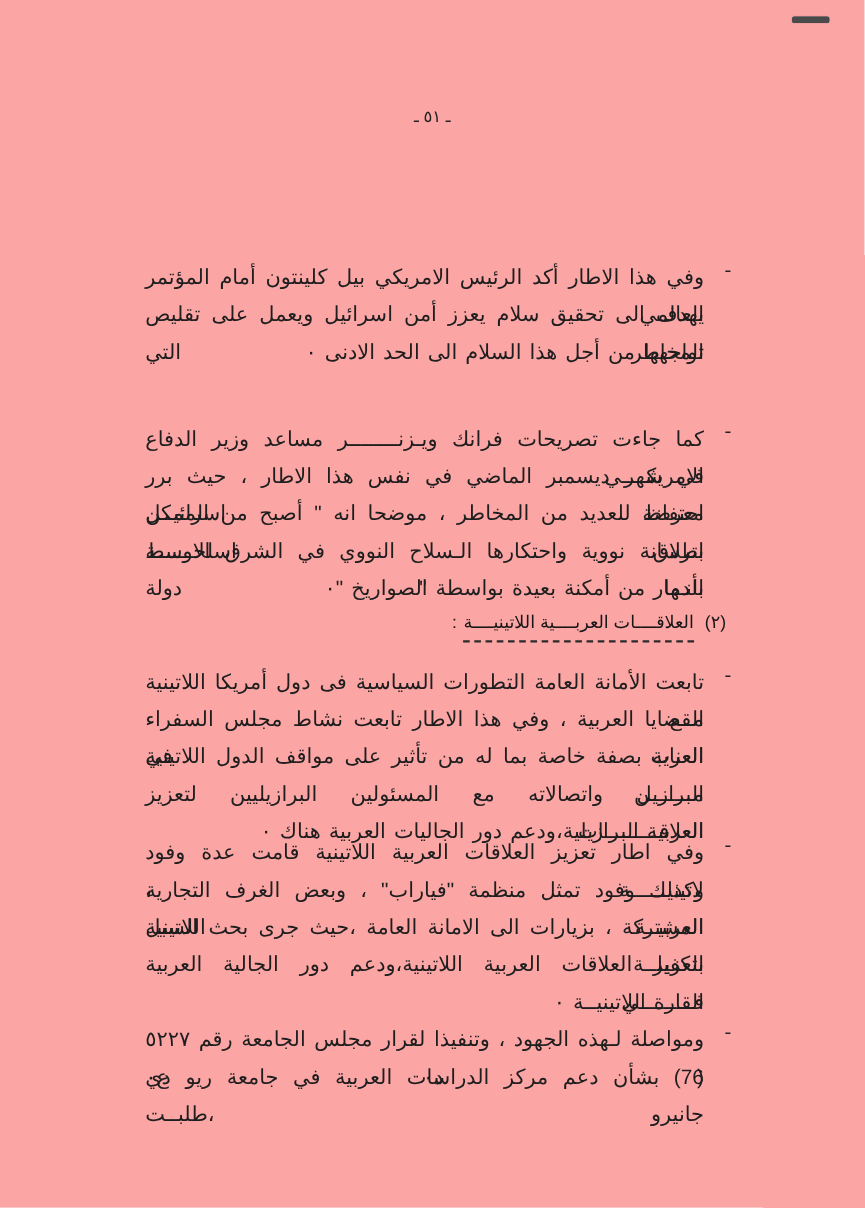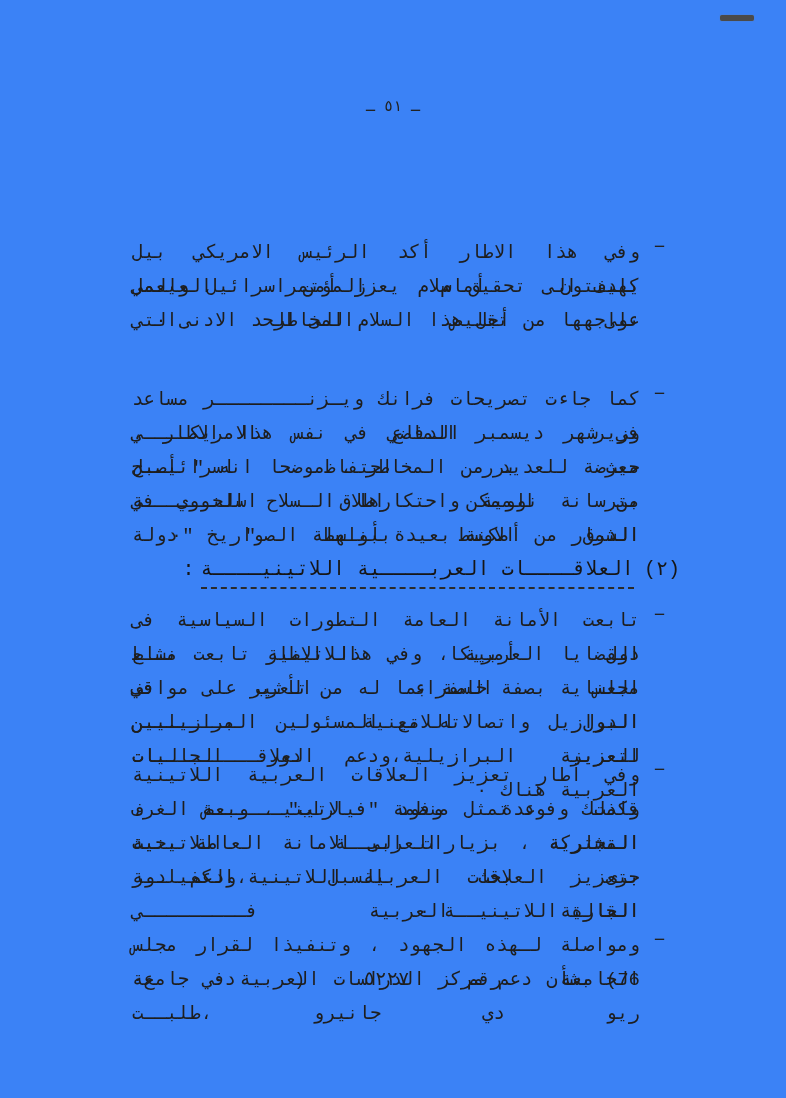--- a/index.html
+++ b/index.html
@@ -4,23 +4,23 @@
 <style>
   html, body {
     margin: 0;
     padding: 0;
     background: #ffffff;
   }
   .sheet {
     position: relative;
     width: 786px;
     height: 1098px;
-    background: #3b82f6;
+    background: #fca5a5;
     overflow: hidden;
-    font-family: Liberation Mono, monospace;
+    font-family: Liberation Sans, sans-serif;
     color: #1e1e1e;
     direction: rtl;
   }
   .artifact {
     position: absolute;
     left: 720px;
     top: 15px;
     width: 34px;
     height: 6px;
     background: #4a4a4a;
@@ -66,23 +66,23 @@
   .line { white-space: normal; }
   .line.short { text-align-last: start; }
   .p-0 { top: 236px; }
   .p-1 { top: 383px; }
   .p-2 { top: 604px; }
   .p-3 { top: 759px; }
   .p-4 { top: 929px; }
   .heading {
     position: absolute;
     top: 556px;
-    right: 106px;
+    right: 126px;
     direction: rtl;
-    font-size: 20px;
+    font-size: 16px;
     white-space: nowrap;
     color: #161616;
   }
   .h-num { margin-left: 10px; }
   .h-title {
     display: inline-block;
     border-bottom: 2px dashed #2a2a2a;
     padding-bottom: 6px;
   }
   .h-colon { margin-right: 6px; }

